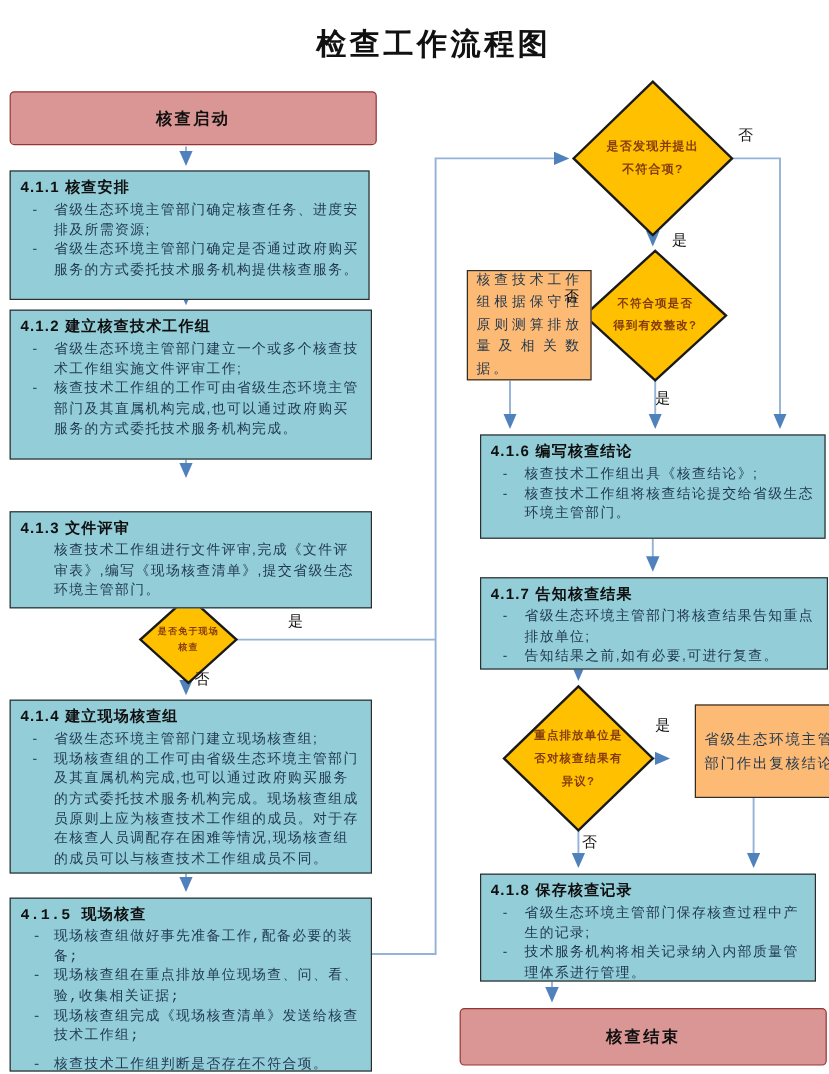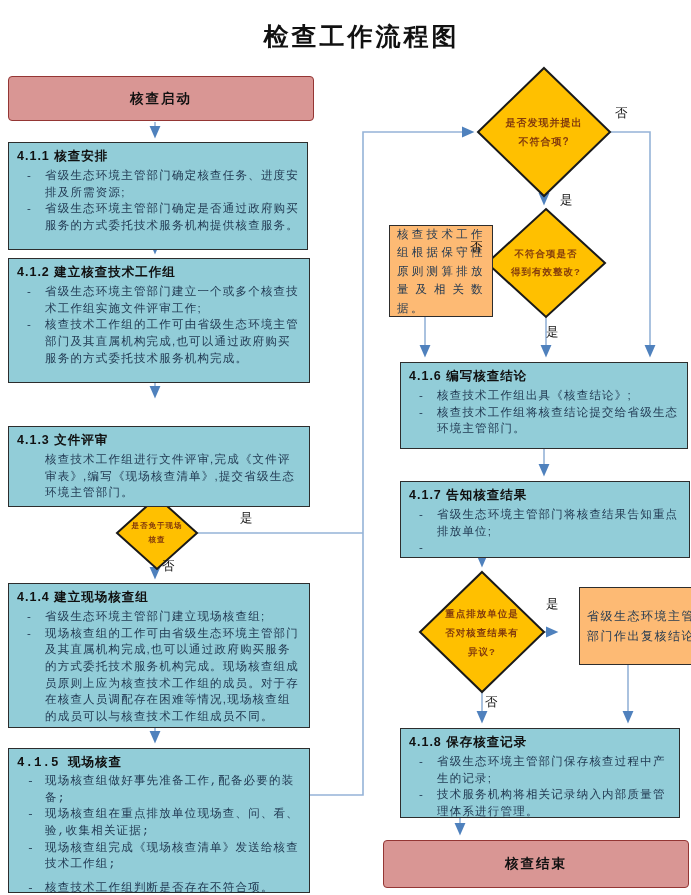--- a/index.html
+++ b/index.html
@@ -153,20 +153,21 @@
   </div>
 
   <div class="node step" style="left:400px;top:481px;width:290px;height:77px;">
     <div class="step-h">4.1.7 告知核查结果</div>
     <div class="bullet">
         <span class="dash">-</span>
         <span class="btxt">省级生态环境主管部门将核查结果告知重点排放单位;</span>
       </div>
     <div class="bullet">
         <span class="dash">-</span>
+        <span class="btxt">告知结果之前,如有必要,可进行复查。</span>
       </div>
   </div>
 
   <div class="node step" style="left:400px;top:728px;width:280px;height:90px;">
     <div class="step-h">4.1.8 保存核查记录</div>
     <div class="bullet">
         <span class="dash">-</span>
         <span class="btxt">省级生态环境主管部门保存核查过程中产生的记录;</span>
       </div>
     <div class="bullet">

